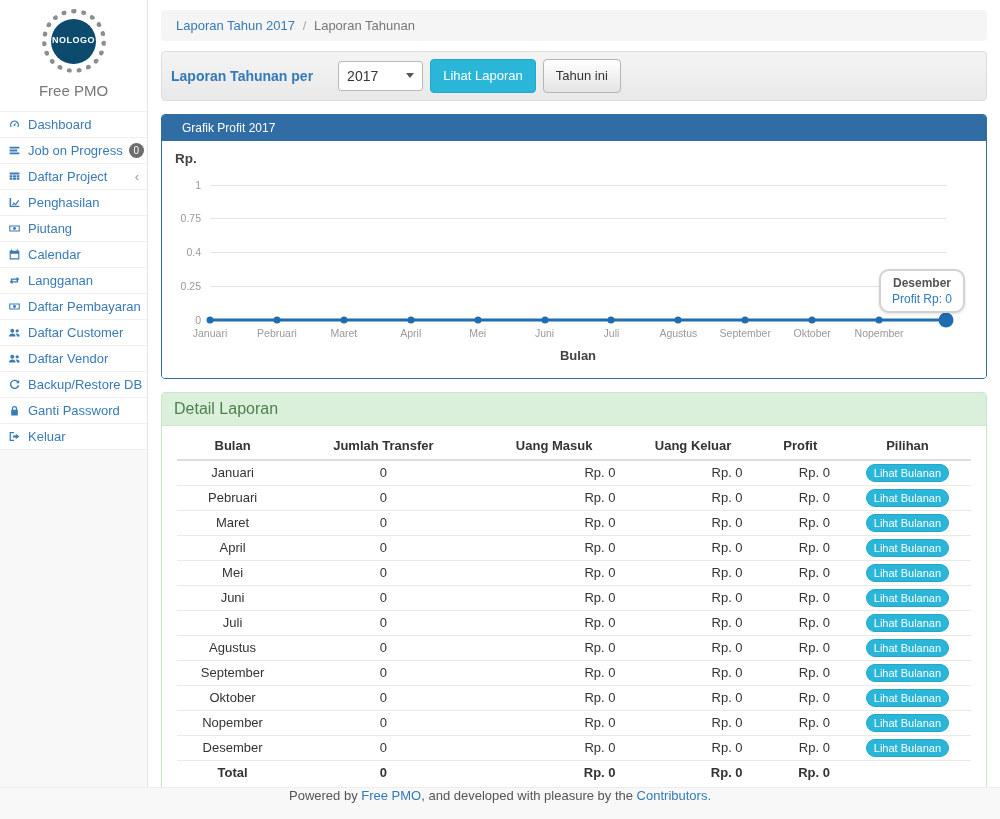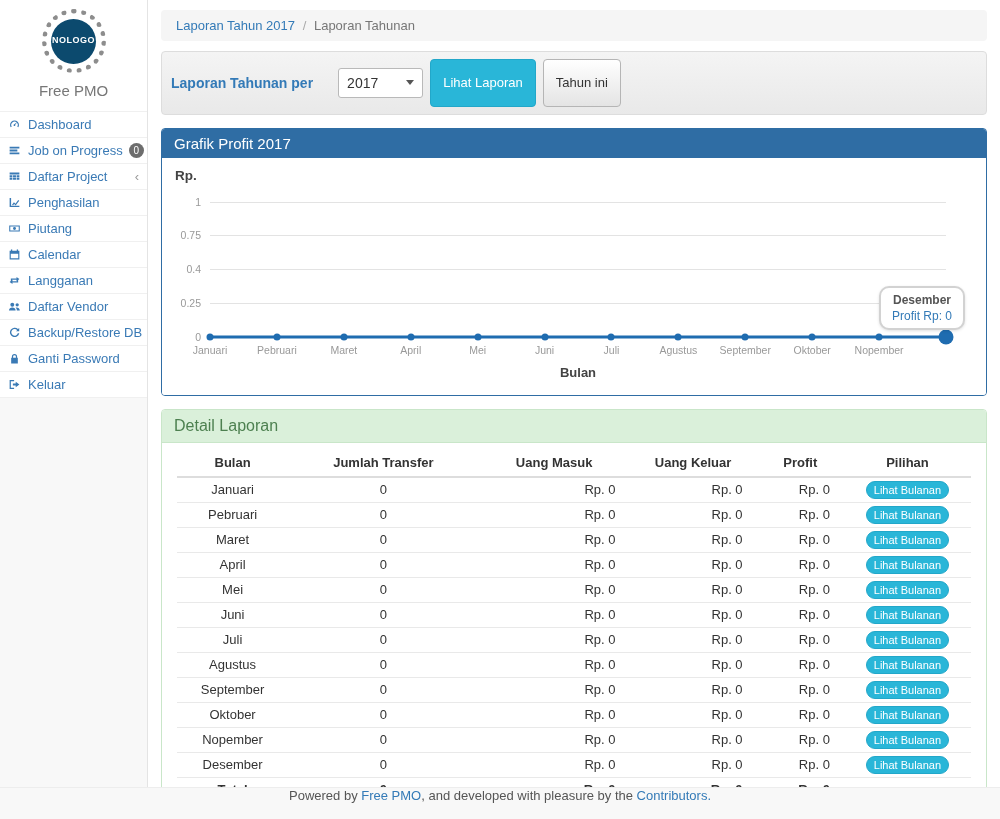--- a/index.html
+++ b/index.html
@@ -45,28 +45,28 @@
 
   .filter-bar { background:linear-gradient(180deg,#f4f4f4,#e9e9e9); border:1px solid #ddd;
                 border-radius:4px; padding:7px 9px; display:flex; align-items:center; gap:7px;
                 margin-bottom:13px; }
   .filter-label { color:#337ab7; font-weight:bold; font-size:14px; margin-right:18px; }
   .year-select { background:#fff; border:1px solid #b9b9b9; border-radius:3px; height:30px;
                  padding:0 8px; display:inline-flex; align-items:center; gap:28px; font-size:14px;
                  color:#333; cursor:pointer; }
   .caret-down { width:0; height:0; border-left:4px solid transparent; border-right:4px solid transparent;
                 border-top:5px solid #555; display:inline-block; }
-  .btn { border-radius:4px; padding:15px 12px; font-size:13px; line-height:1.2; cursor:pointer;
+  .btn { border-radius:4px; padding:8px 12px; font-size:13px; line-height:1.2; cursor:pointer;
          display:inline-block; border:1px solid transparent; }
   .btn-info { background:#29b6d8; border-color:#22a7c9; color:#fff; }
   .btn-default { background:linear-gradient(180deg,#fff,#e4e4e4); border-color:#b5b5b5; color:#333; }
 
   
   .chart-panel { border:1px solid #2f6da4; border-radius:4px; margin-bottom:13px; overflow:hidden; }
-  .chart-heading { background:#2f6da4; color:#fff; padding:6px 12px; font-size:15px; }
+  .chart-heading { background:#2f6da4; color:#fff; padding:6px 20px; font-size:12px; }
   .chart-body { position:relative; height:237px; background:#fff; }
   .y-axis-title { position:absolute; left:13px; top:10px; font-weight:bold; font-size:13.5px; color:#444; }
   .plot { position:absolute; left:48px; right:40px; top:44px; height:135px; }
   .gridline { position:absolute; left:0; right:0; height:1px; background:#e3e3e3; }
   .y-tick { position:absolute; right:calc(100% + 9px); transform:translateY(-50%);
             color:#999; font-size:10.5px; }
   .chart-line { position:absolute; left:0; right:0; height:3px; transform:translateY(-50%); }
   .dot { position:absolute; width:7px; height:7px; border-radius:50%; transform:translate(-50%,-50%); }
   .dot-end { width:15px; height:15px; }
   .x-tick { position:absolute; top:calc(100% + 7px); transform:translateX(-50%);
@@ -170,20 +170,40 @@
             <span class="menu-label">Calendar</span>
           </li>
           <li class="menu-item">
             <span class="menu-icon">
               <svg viewBox="0 0 16 16">
                 <path d="M3.5 10V5.5h7V3.8L14 6.3l-3.5 2.5V7H5v3z"></path>
                 <path d="M12.5 6v4.5h-7v1.7L2 9.7l3.5-2.5V9h5.5V6z"></path>
               </svg>
             </span>
             <span class="menu-label">Langganan</span>
+          </li>
+          <li class="menu-item">
+            <span class="menu-icon">
+              <svg viewBox="0 0 16 16">
+                <path d="M1.5 4.2v7.6h13V4.2zm1.3 1.3h10.4v5H2.8z"></path>
+                <circle cx="8" cy="8" r="1.8"></circle>
+              </svg>
+            </span>
+            <span class="menu-label">Daftar Pembayaran</span>
+          </li>
+          <li class="menu-item">
+            <span class="menu-icon">
+              <svg viewBox="0 0 16 16">
+                <circle cx="5.3" cy="5.8" r="2.4"></circle>
+                <path d="M1.2 12.8c0-2.3 1.9-3.7 4.1-3.7s4.1 1.4 4.1 3.7z"></path>
+                <circle cx="11.3" cy="5.9" r="2"></circle>
+                <path d="M10.6 9.3c2 .2 3.9 1.4 3.9 3.5h-3.6c0-1.4-.5-2.6-1.5-3.3z"></path>
+              </svg>
+            </span>
+            <span class="menu-label">Daftar Customer</span>
           </li>
           <li class="menu-item">
             <span class="menu-icon">
               <svg viewBox="0 0 16 16">
                 <circle cx="5.3" cy="5.8" r="2.4"></circle>
                 <path d="M1.2 12.8c0-2.3 1.9-3.7 4.1-3.7s4.1 1.4 4.1 3.7z"></path>
                 <circle cx="11.3" cy="5.9" r="2"></circle>
                 <path d="M10.6 9.3c2 .2 3.9 1.4 3.9 3.5h-3.6c0-1.4-.5-2.6-1.5-3.3z"></path>
               </svg>
             </span>

